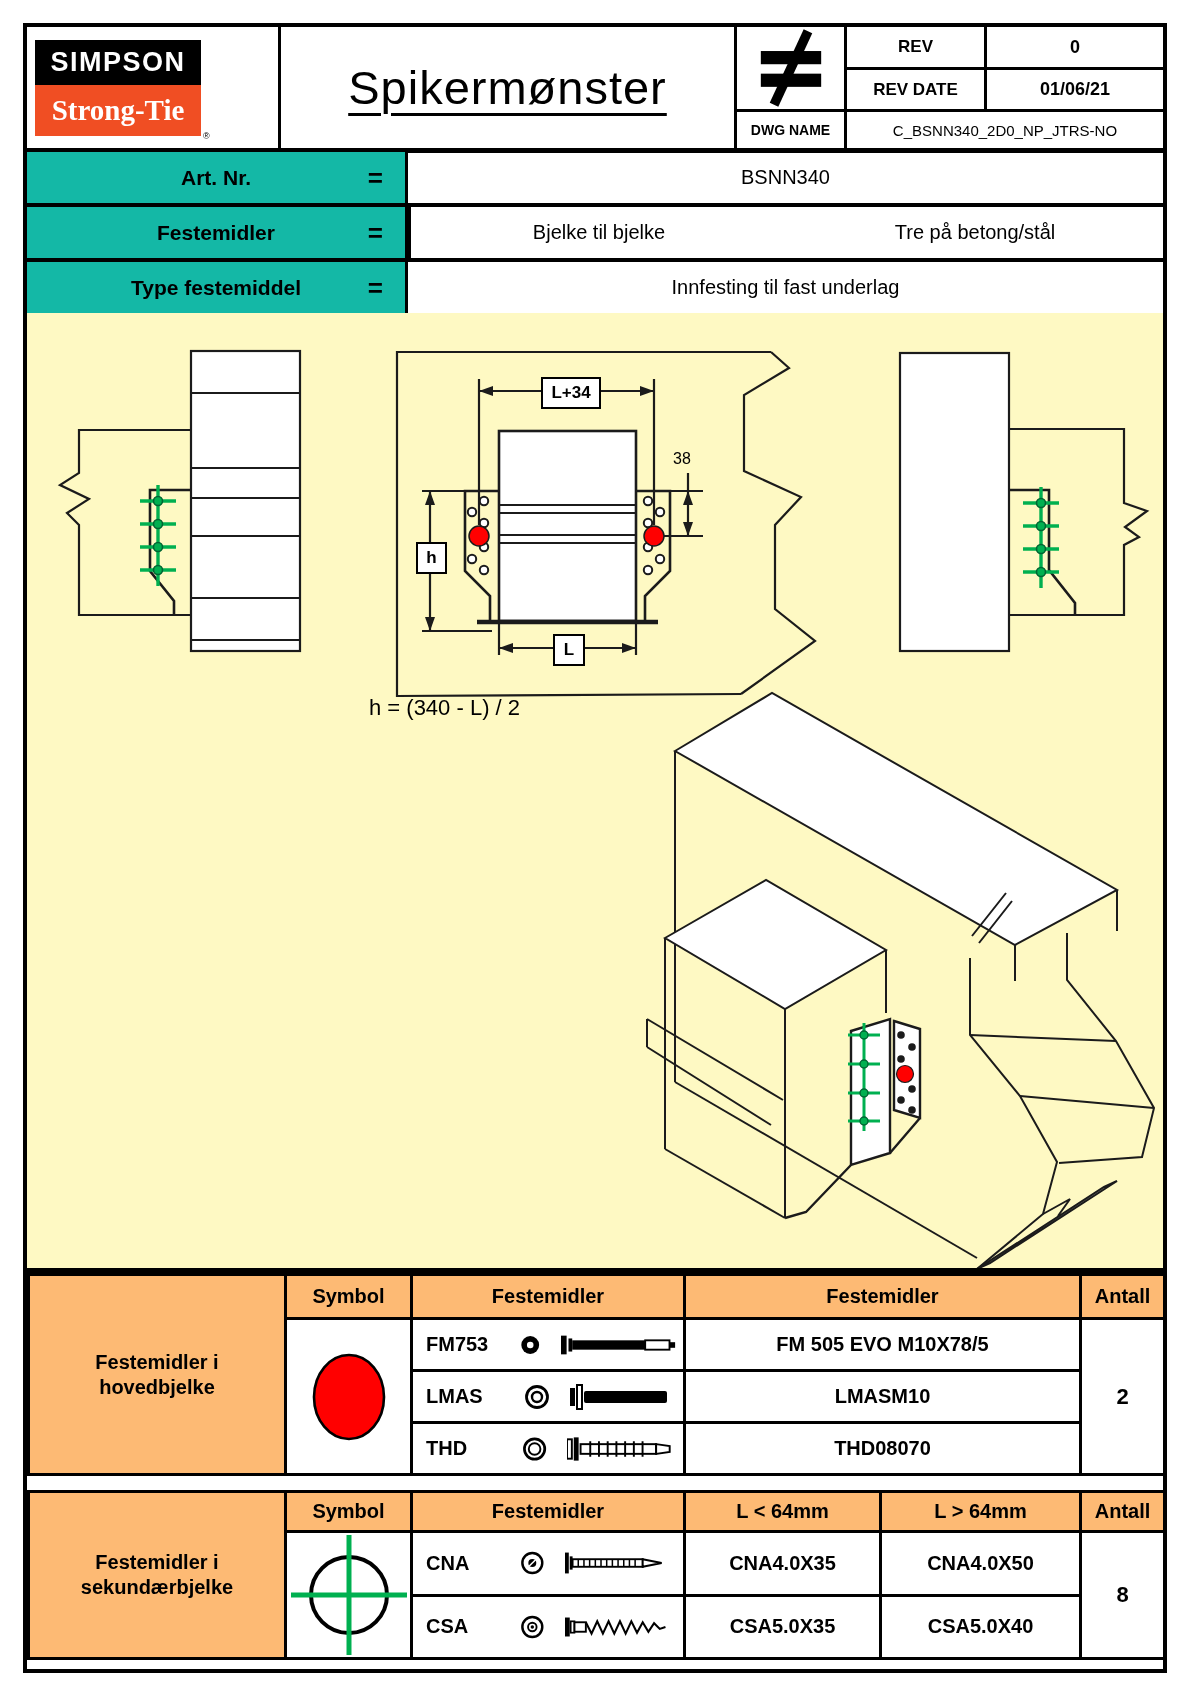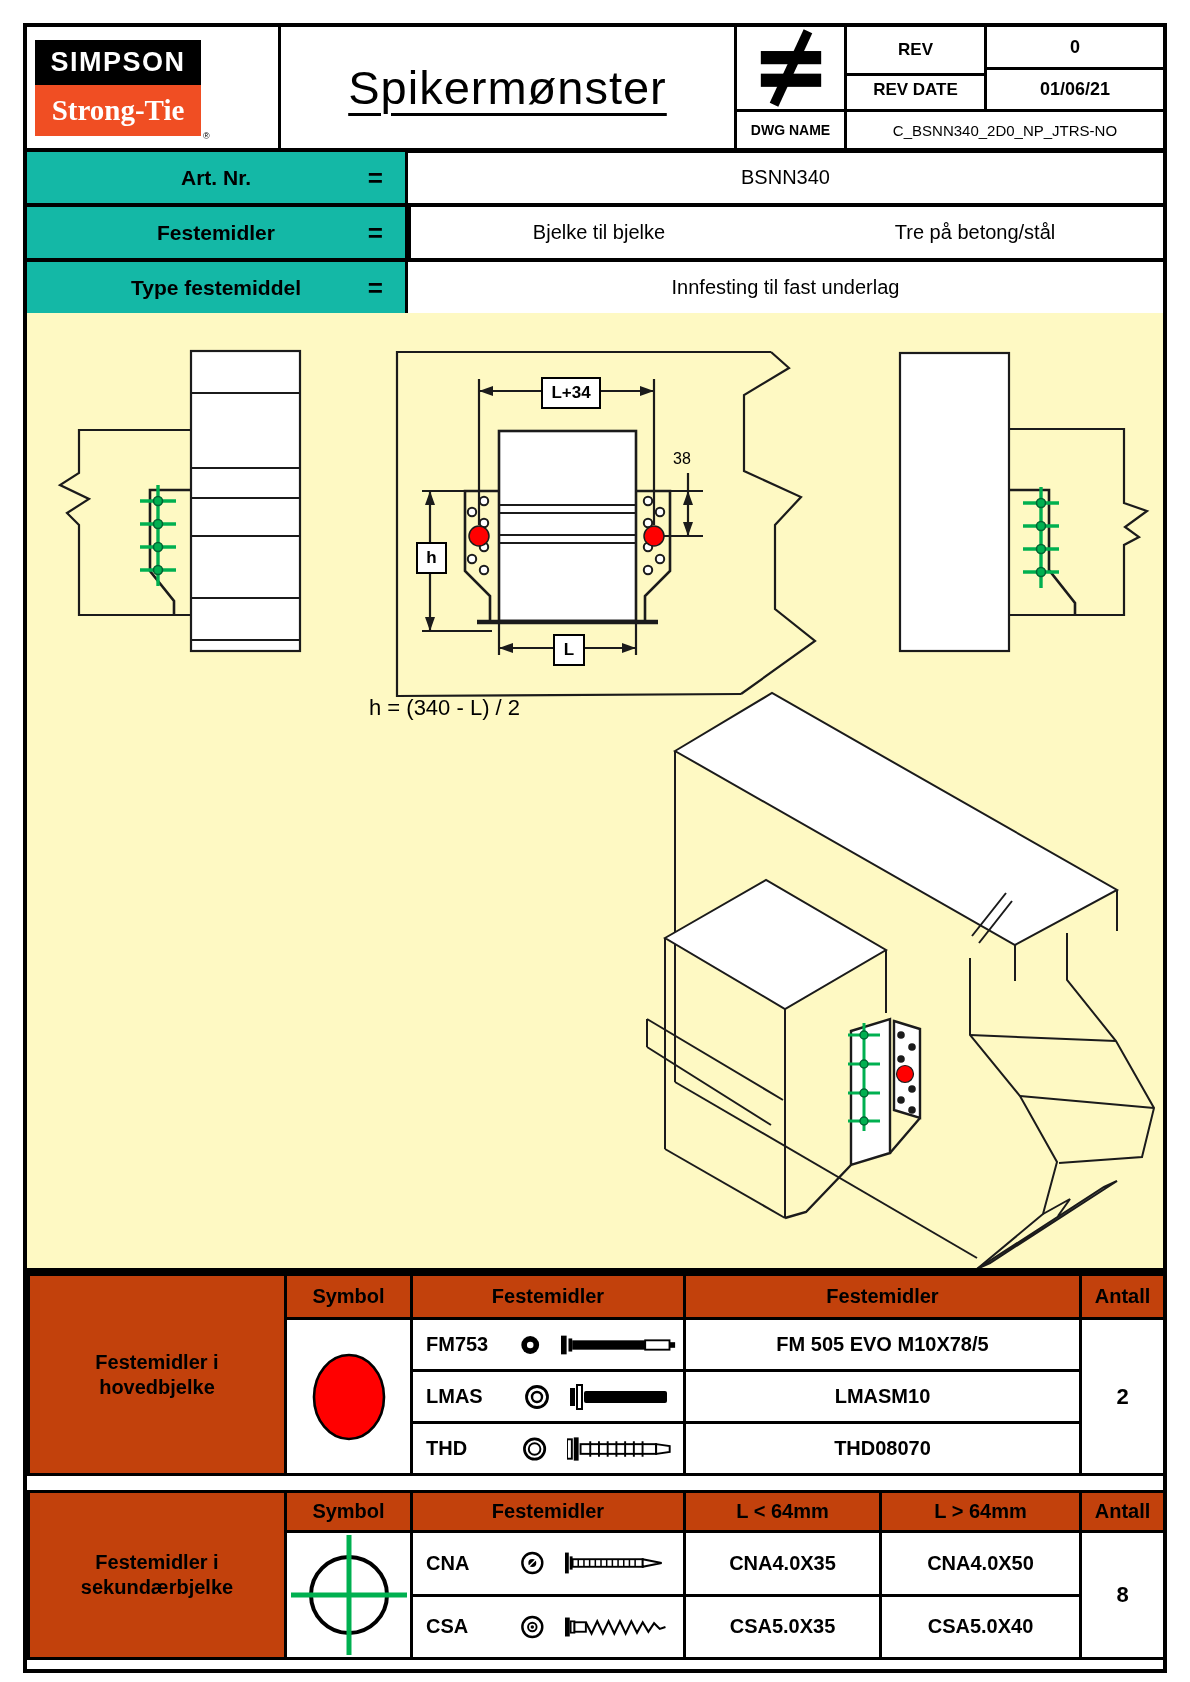--- a/index.html
+++ b/index.html
@@ -12,21 +12,21 @@
   .logo-black{position:absolute;left:8px;top:13px;width:166px;height:45px;background:#000;color:#fff;
     font-weight:bold;font-size:27px;letter-spacing:1.5px;display:flex;align-items:center;justify-content:center;}
   .logo-orange{position:absolute;left:8px;top:58px;width:166px;height:51px;background:#f04e23;color:#fff;
     font-family:"Liberation Serif","DejaVu Serif",serif;font-weight:bold;font-size:29px;display:flex;align-items:center;justify-content:center;}
   .logo-reg{position:absolute;left:176px;top:104px;font-size:9px;}
   #title-cell{left:281px;top:27px;width:453px;height:121px;}
   .doc-title{font-size:47px;letter-spacing:1px;text-decoration:underline;text-decoration-thickness:3px;text-underline-offset:9px;}
   #neq-cell{left:734px;top:27px;width:110px;height:85px;border-left:3px solid #000;border-bottom:3px solid #000;}
   #dwg-label-cell{left:734px;top:112px;width:110px;height:36px;border-left:3px solid #000;font-size:14px;font-weight:600;}
   #dwg-value-cell{left:844px;top:112px;width:319px;height:36px;border-left:3px solid #000;font-size:15px;font-weight:400;}
-  #rev-label-cell{left:844px;top:27px;width:140px;height:49px;border-left:3px solid #000;border-bottom:3px solid #000;font-size:17px;font-weight:600;}
+  #rev-label-cell{left:844px;top:27px;width:140px;height:43px;border-left:3px solid #000;border-bottom:3px solid #000;font-size:17px;font-weight:600;}
   #rev-value-cell{left:984px;top:27px;width:179px;height:43px;border-left:3px solid #000;border-bottom:3px solid #000;font-size:18px;font-weight:600;}
   #revdate-label-cell{left:844px;top:70px;width:140px;height:42px;border-left:3px solid #000;border-bottom:3px solid #000;font-size:17px;font-weight:600;}
   #revdate-value-cell{left:984px;top:70px;width:179px;height:42px;border-left:3px solid #000;border-bottom:3px solid #000;font-size:18px;font-weight:600;}
   #header-band{left:23px;top:148px;width:1144px;height:5px;background:#000;}
   
   .info-row{left:27px;width:1136px;height:51px;display:flex;}
   .info-label{width:378px;background:#14b8a6;position:relative;display:flex;align-items:center;justify-content:center;
     font-weight:bold;font-size:21px;border-right:3px solid #000;}
   .info-eq{position:absolute;right:22px;top:50%;transform:translateY(-50%);font-weight:800;font-size:26px;}
   .info-value{flex:1;display:flex;align-items:center;justify-content:center;font-size:20px;}
@@ -34,21 +34,21 @@
   .row-sep{left:23px;width:1144px;height:4px;background:#000;}
   
   #drawing-area{left:27px;top:313px;width:1136px;height:955px;background:#fef9c3;}
   .dim-box{position:absolute;background:#fff;border:2.5px solid #000;display:flex;align-items:center;justify-content:center;
     font-weight:bold;font-size:17px;}
   .dim-text{position:absolute;font-size:16px;}
   .formula{position:absolute;font-size:22px;}
   
   .spec-table{position:absolute;border-collapse:collapse;table-layout:fixed;}
   .spec-table td{border:3px solid #000;text-align:center;vertical-align:middle;padding:0;}
-  .spec-table .gray{background:#c2410c;}
+  .spec-table .gray{background:#fdba74;}
   .th-cell{font-weight:bold;font-size:20px;}
   .row-label{font-weight:bold;font-size:20px;white-space:pre-line;line-height:1.25;}
   .fast-name{font-weight:bold;font-size:20px;}
   .qty{font-weight:bold;font-size:22px;}
   .icon-cell{display:flex;align-items:center;padding-left:13px;gap:20px;text-align:left;}
   .fast-code{font-weight:bold;font-size:20px;width:78px;text-align:left;}
   .sym-wrap{display:flex;align-items:center;justify-content:center;}
 </style>
 </head>
 <body>

